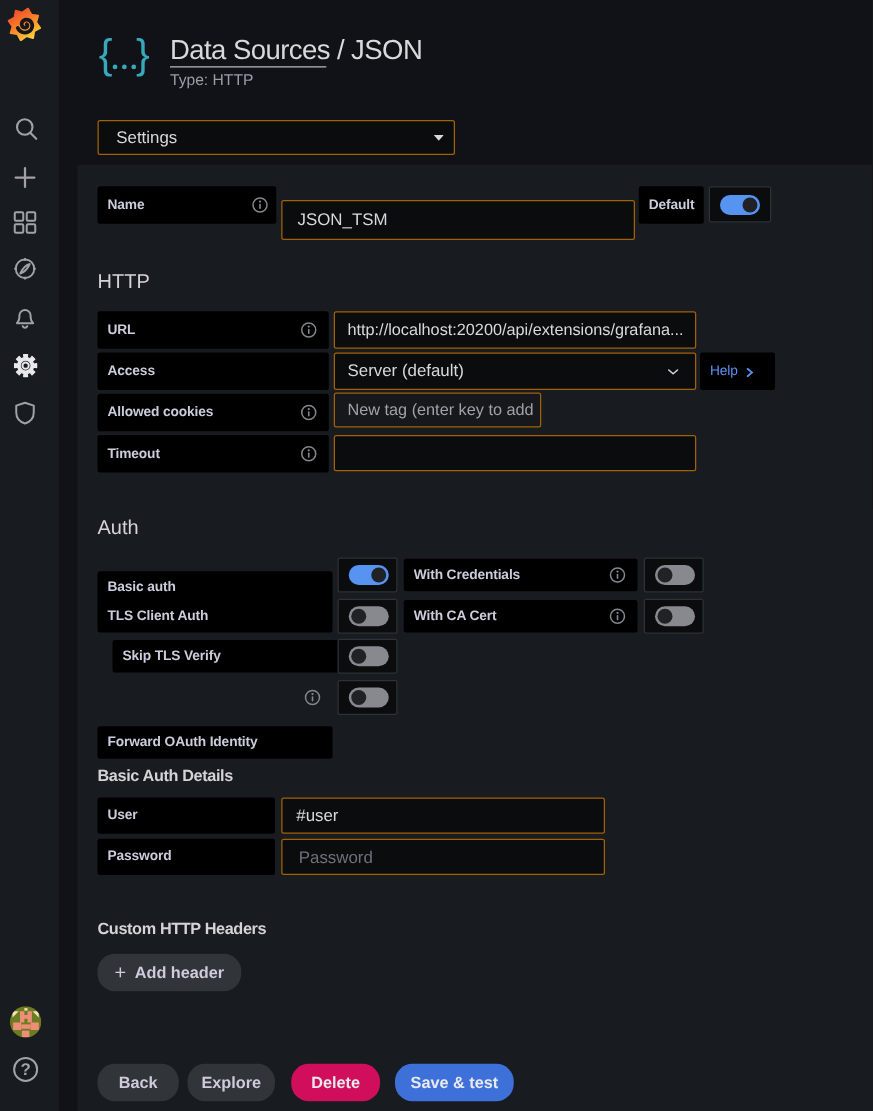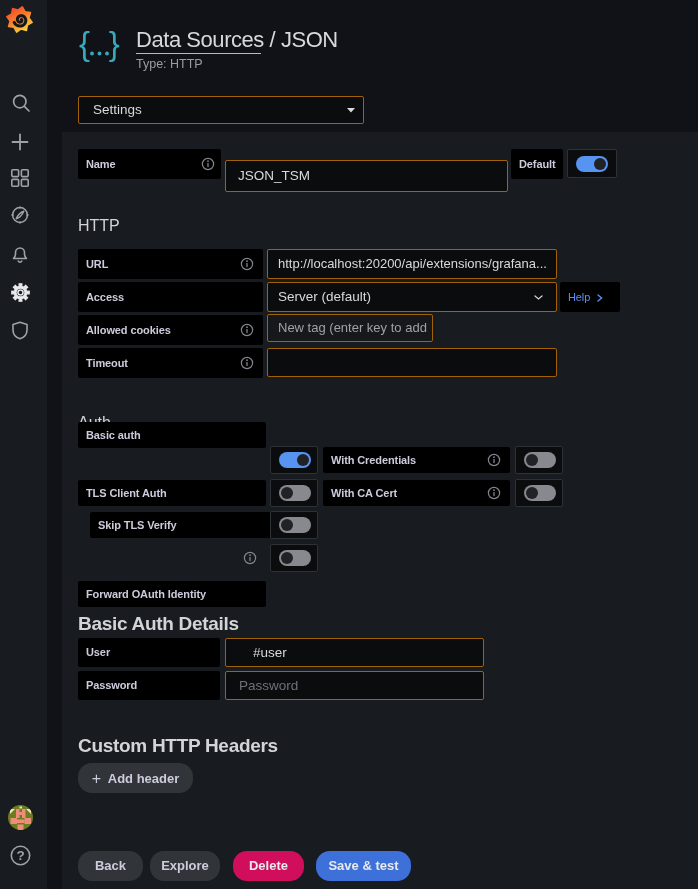--- a/index.html
+++ b/index.html
@@ -10,21 +10,21 @@
          font-size:11px; font-weight:600; letter-spacing:-0.1px; padding-left:8px; }
   .inp { position:absolute; background:#0b0c0e; border:1px solid #a16207; border-radius:2px;
          color:#d8d9da; font-size:13.5px; padding:0 10px; white-space:nowrap; overflow:hidden; }
   .swb { position:absolute; background:#0b0c0e; border:1px solid #2c3235; border-radius:2px; }
   .pill { position:absolute; width:32px; height:16px; border-radius:8px; }
   .knob { position:absolute; width:12px; height:12px; border-radius:50%; top:2px; background:#202226; }
   .on  { background:#5794f2; }
   .off { background:#87898f; }
   .knob.r { right:2px; } .knob.l { left:2px; }
   .h3 { position:absolute; color:#d3d4d8; font-size:16px; font-weight:400; }
-  .bh { position:absolute; color:#d3d4d8; font-size:19px; font-weight:700; letter-spacing:-0.3px; }
+  .bh { position:absolute; color:#d3d4d8; font-size:13px; font-weight:700; letter-spacing:-0.3px; }
   .btn { position:absolute; height:30px; border-radius:14px; font-size:13px; font-weight:600;
          color:#e9eaee; text-align:center; }
   .info { position:absolute; }
   svg { display:block; }
 </style>
 </head>
 <body>
 
 <div class="abs" style="left:0;top:0;width:47px;height:889px;background:#181b1f;"></div>
 
@@ -186,21 +186,21 @@
 <div class="lbl" style="left:78px;top:348px;width:185px;height:30px;line-height:30px;">Timeout</div>
 <svg class="info" style="left:240px;top:356px;" width="14" height="14" viewBox="0 0 14 14">
   <circle cx="7" cy="7" r="5.6" stroke="#83868d" stroke-width="1.2" fill="none"></circle>
   <circle cx="7" cy="4.2" r="0.9" fill="#83868d"></circle>
     <rect x="6.35" y="6" width="1.3" height="4.2" rx="0.6" fill="#83868d"></rect>
 </svg>
 <div class="inp" style="left:267px;top:348px;width:290px;height:29px;"></div>
 
 <div class="h3" style="left:78px;top:413.5px;">Auth</div>
 
-<div class="lbl" style="left:78px;top:422px;width:188px;height:26px;line-height:26px;">Basic auth</div>
+<div class="lbl" style="left:78px;top:457px;width:188px;height:26px;line-height:26px;">Basic auth</div>
 <div class="swb" style="left:270px;top:446px;width:48px;height:28px;">
   <div class="pill on" style="left:8px;top:5px;">
       <div class="knob r"></div>
     </div>
 </div>
 <div class="lbl" style="left:323px;top:447px;width:187px;height:26px;line-height:26px;">With Credentials</div>
 <svg class="info" style="left:487px;top:453px;" width="14" height="14" viewBox="0 0 14 14">
   <circle cx="7" cy="7" r="5.6" stroke="#83868d" stroke-width="1.2" fill="none"></circle>
   <circle cx="7" cy="4.2" r="0.9" fill="#83868d"></circle>
     <rect x="6.35" y="6" width="1.3" height="4.2" rx="0.6" fill="#83868d"></rect>
@@ -243,21 +243,21 @@
     <rect x="6.35" y="6" width="1.3" height="4.2" rx="0.6" fill="#83868d"></rect>
 </svg>
 <div class="swb" style="left:270px;top:543.5px;width:48px;height:28px;">
   <div class="pill off" style="left:8px;top:5px;">
       <div class="knob l"></div>
     </div>
 </div>
 
 <div class="bh" style="left:78px;top:612.5px;">Basic Auth Details</div>
 <div class="lbl" style="left:78px;top:638px;width:142px;height:29px;line-height:29px;">User</div>
-<div class="inp" style="left:225px;top:638px;width:259px;height:29px;line-height:27px;padding-left:27px;">#user</div>
+<div class="inp" style="left:225px;top:638px;width:259px;height:29px;line-height:27px;padding-left:11px;">#user</div>
 <div class="lbl" style="left:78px;top:670.5px;width:142px;height:29px;line-height:29px;">Password</div>
 <div class="inp" style="left:225px;top:670.5px;width:259px;height:29px;line-height:27px;padding-left:13px;color:#6e717a;">Password</div>
 
 <div class="bh" style="left:78px;top:735px;">Custom HTTP Headers</div>
 <div class="btn" style="left:78px;top:763px;width:115px;background:rgba(204,204,220,0.14);line-height:29px;color:#ccccdc;">
   <span style="font-size:16px;font-weight:400;position:relative;top:0.5px;">+</span>&nbsp; Add header
 </div>
 
 <div class="btn" style="left:78px;top:851px;width:65px;background:rgba(204,204,220,0.14);line-height:30px;color:#ccccdc;text-align:center;">Back</div>
 <div class="btn" style="left:150px;top:851px;width:70px;background:rgba(204,204,220,0.14);line-height:30px;color:#ccccdc;">Explore</div>

